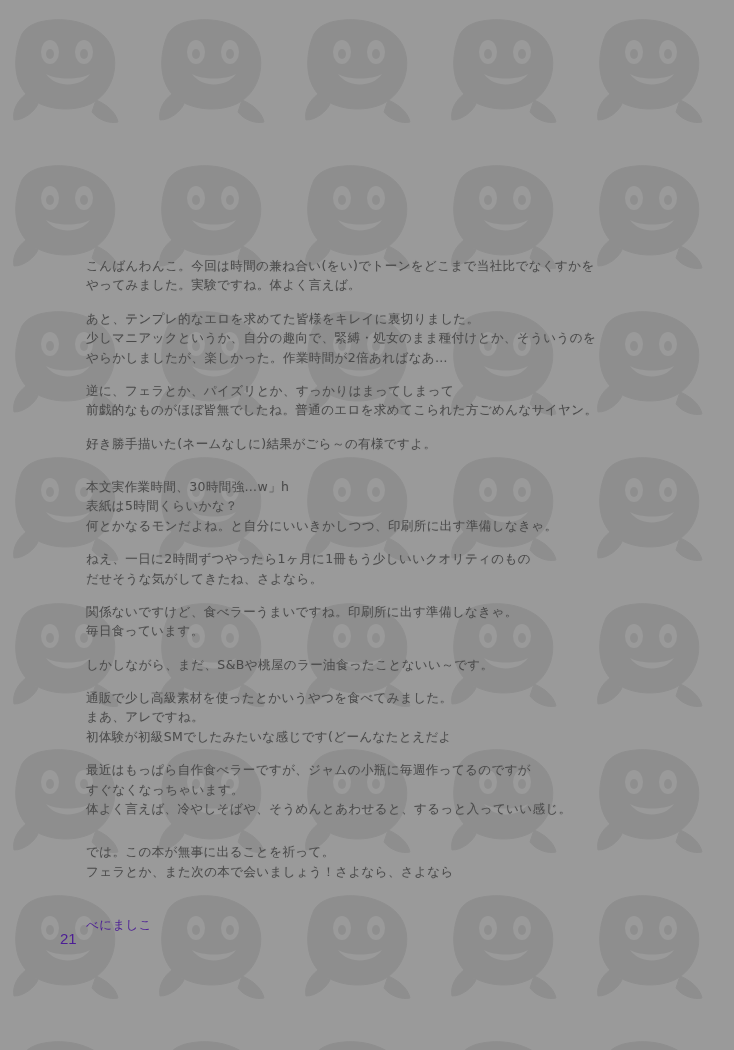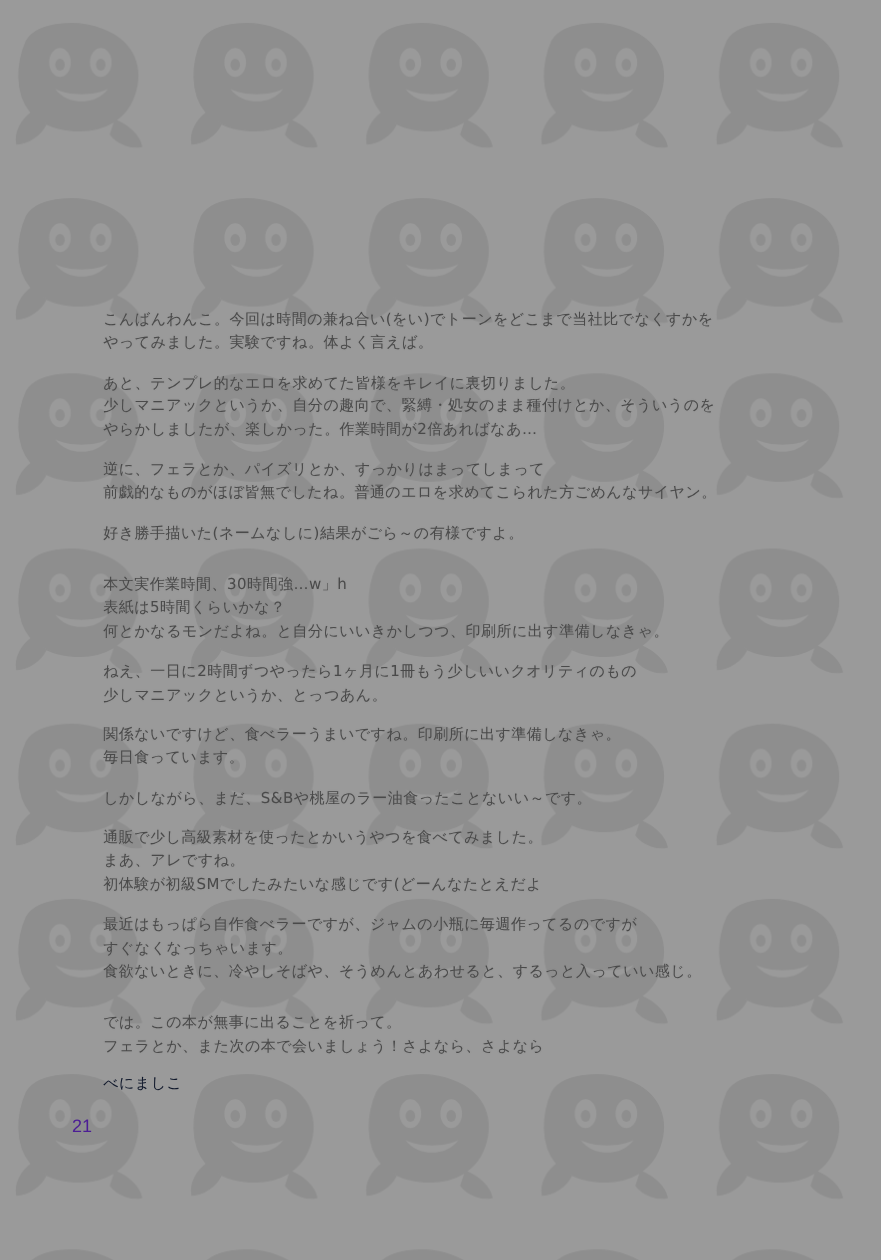--- a/index.html
+++ b/index.html
@@ -55,23 +55,23 @@
   #page-number {
     position: absolute;
     left: 60px;
     top: 930px;
     font-size: 15px;
     color: #4c1d95;
     font-family: "Liberation Sans", sans-serif;
   }
 
   #signature {
-    margin-top: 14px;
+    margin-top: 36px;
     font-size: 12.5px;
-    color: #0f172a;
+    color: #4c1d95;
     letter-spacing: 0.4px;
   }
 </style>
 </head>
 <body>
 
 <svg id="bg-pattern" width="734" height="1050" viewBox="0 0 734 1050" xmlns="http://www.w3.org/2000/svg">
   <defs>
     <pattern id="mascot" width="146" height="146" patternUnits="userSpaceOnUse">
       <rect width="146" height="146" fill="#9a9a9a"></rect>
@@ -105,30 +105,30 @@
     <p class="para">こんばんわんこ。今回は時間の兼ね合い(をい)でトーンをどこまで当社比でなくすかをやってみました。実験ですね。体よく言えば。</p>
     <p class="para">あと、テンプレ的なエロを求めてた皆様をキレイに裏切りました。
 少しマニアックというか、自分の趣向で、緊縛・処女のまま種付けとか、そういうのをやらかしましたが、楽しかった。作業時間が2倍あればなあ…</p>
     <p class="para">逆に、フェラとか、パイズリとか、すっかりはまってしまって
 前戯的なものがほぼ皆無でしたね。普通のエロを求めてこられた方ごめんなサイヤン。</p>
     <p class="para gap-big">好き勝手描いた(ネームなしに)結果がごら～の有様ですよ。</p>
     <p class="para">本文実作業時間、30時間強…w」h
 表紙は5時間くらいかな？
 何とかなるモンだよね。と自分にいいきかしつつ、印刷所に出す準備しなきゃ。</p>
     <p class="para">ねえ、一日に2時間ずつやったら1ヶ月に1冊もう少しいいクオリティのもの
-少しマニアックというか、とっつあん。</p>
+だせそうな気がしてきたね、さよなら。</p>
     <p class="para">関係ないですけど、食べラーうまいですね。印刷所に出す準備しなきゃ。
 毎日食っています。</p>
     <p class="para">しかしながら、まだ、S&amp;Bや桃屋のラー油食ったことないい～です。</p>
     <p class="para">通販で少し高級素材を使ったとかいうやつを食べてみました。
 まあ、アレですね。
 初体験が初級SMでしたみたいな感じです(どーんなたとえだよ</p>
     <p class="para gap-big">最近はもっぱら自作食べラーですが、ジャムの小瓶に毎週作ってるのですが
 すぐなくなっちゃいます。
-食欲ないときに、冷やしそばや、そうめんとあわせると、するっと入っていい感じ。</p>
+体よく言えば、冷やしそばや、そうめんとあわせると、するっと入っていい感じ。</p>
     <p class="para">では。この本が無事に出ることを祈って。
 フェラとか、また次の本で会いましょう！さよなら、さよなら</p>
     <div id="signature">べにましこ</div>
   </div>
 
   <div id="page-number">21</div>
 
 </div>
 
 </body></html>

